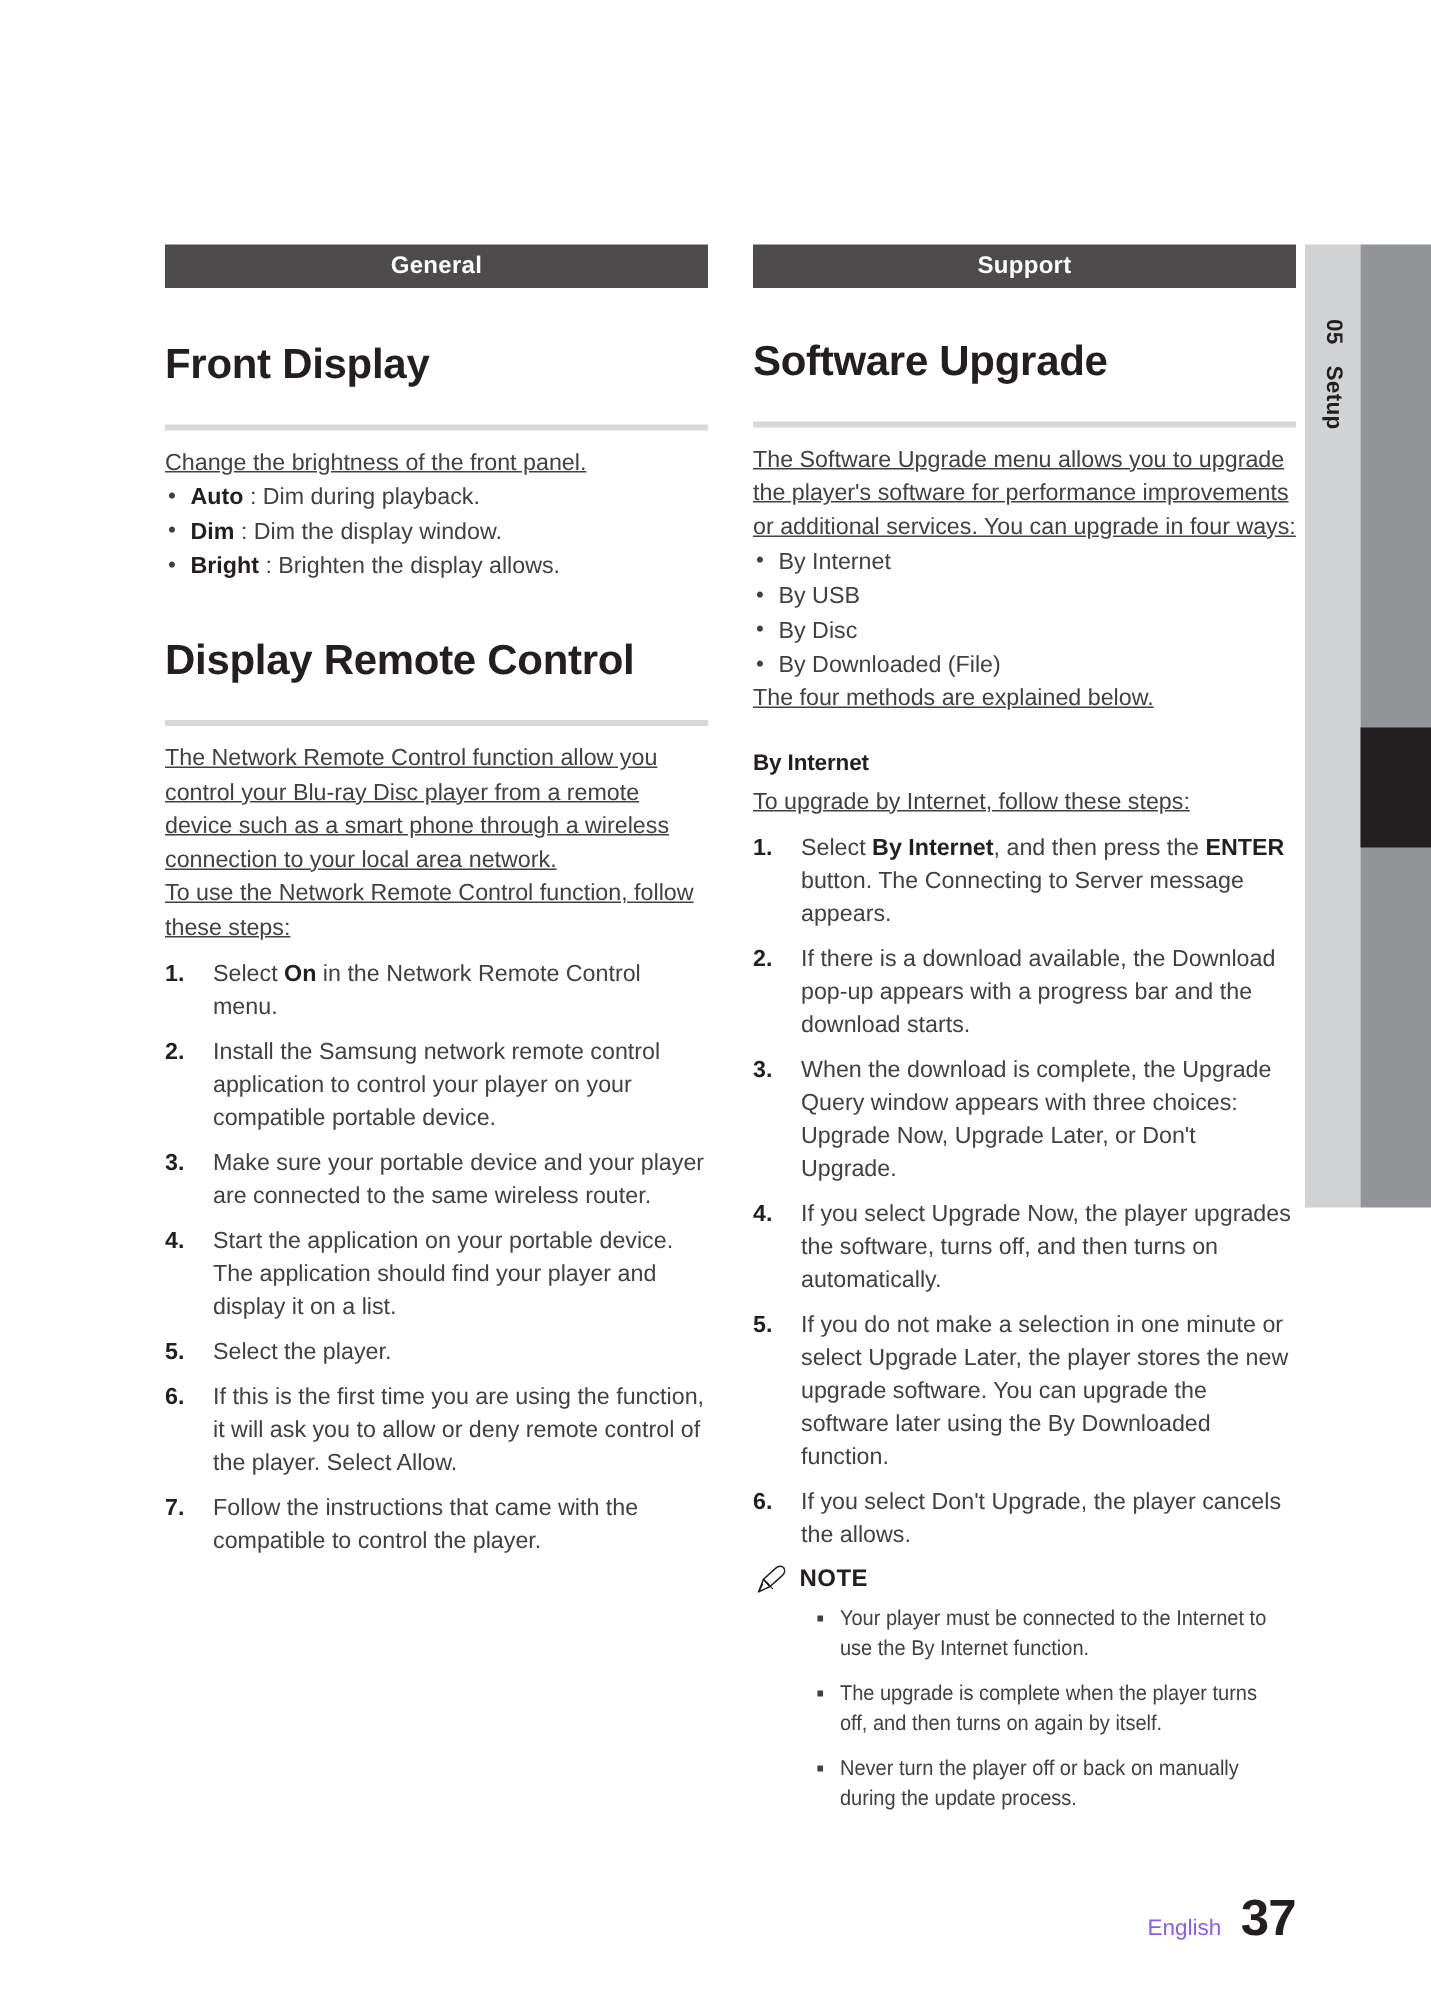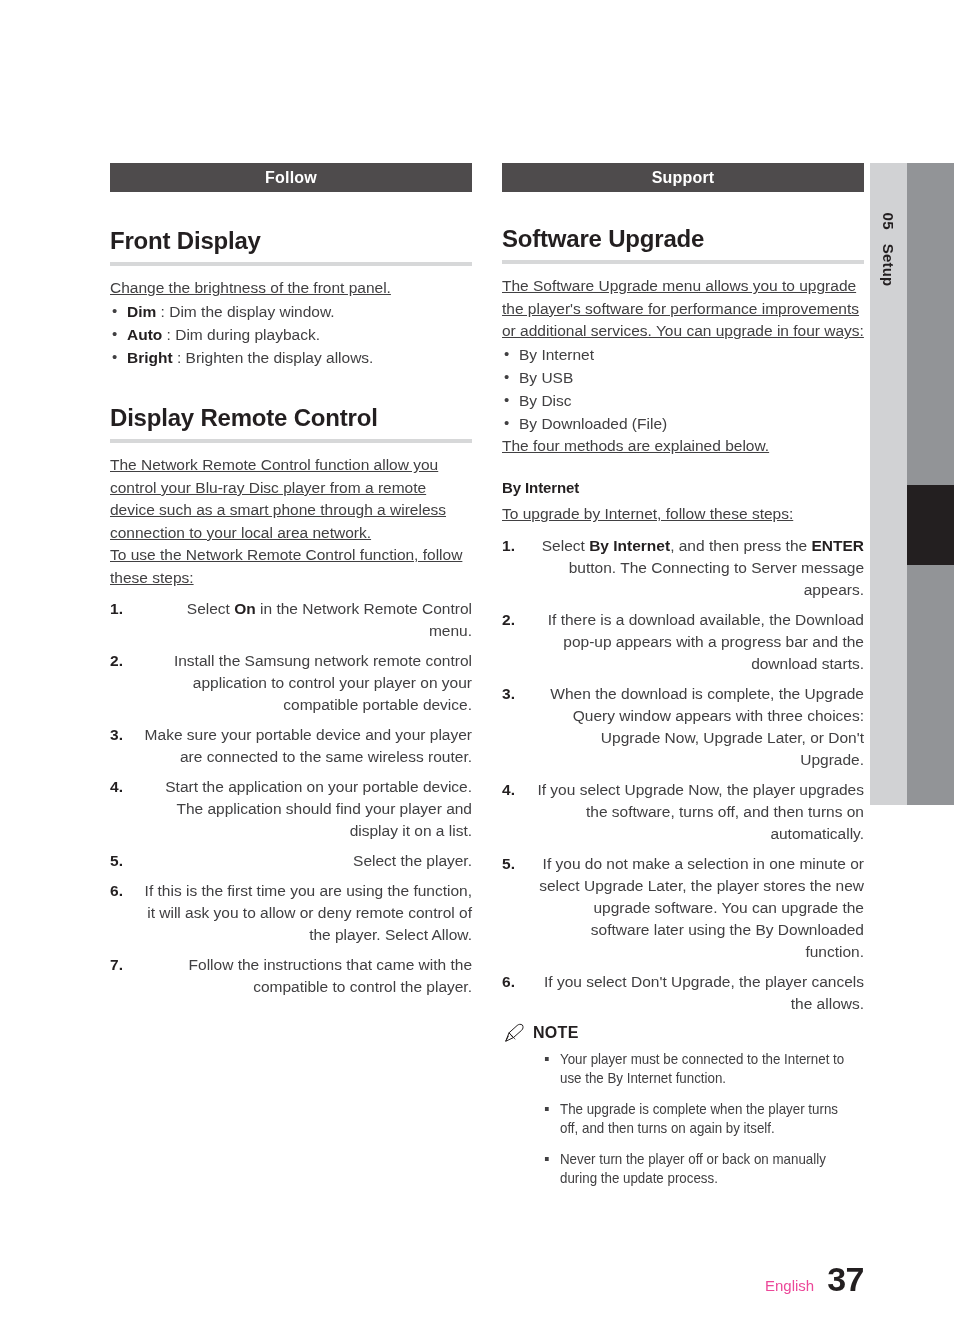--- a/index.html
+++ b/index.html
@@ -85,24 +85,24 @@
     font-size: 16px;
     font-weight: bold;
     display: flex;
     align-items: center;
     justify-content: center;
     letter-spacing: 0.2px;
   }
 
   
   h2.title {
-    font-size: 24px;
-    font-weight: bold;
-    color: #231f20;
-    margin: 36px 0 0 0;
+    font-size: 28px;
+    font-weight: bold;
+    color: #231f20;
+    margin: 36px 0 16px 0;
     padding: 0 0 8px 0;
     letter-spacing: -0.2px;
     line-height: 1.1;
   }
   .col-right h2.title { margin-top: 34px; }
   .rule {
     height: 4px;
     background: #d7d8d9;
     margin-bottom: 11px;
   }
@@ -147,21 +147,20 @@
     color: #414042;
   }
   ul.dots b { color: #231f20; font-weight: bold; }
 
   
   ol.steps {
     list-style: none;
     margin: 9px 0 0 0;
     padding: 0;
     counter-reset: st;
-    text-align: right;
   }
   ol.steps li {
     position: relative;
     padding-left: 32px;
     margin-bottom: 8px;
     font-size: 15.5px;
     line-height: 22px;
     color: #414042;
   }
   ol.steps li::before {
@@ -221,21 +220,21 @@
   .footer {
     position: absolute;
     right: 90px;
     bottom: 40px;
     display: flex;
     align-items: baseline;
     gap: 13px;
   }
   .footer .lang {
     font-size: 15px;
-    color: #ec4899;
+    color: #8b5cf6;
     margin-left: 32px;
   }
   .footer .pageno {
     font-size: 34px;
     font-weight: bold;
     color: #231f20;
     letter-spacing: -0.5px;
   }
 </style>
 </head>
@@ -248,34 +247,34 @@
   <div class="side-tab-black"></div>
   <div class="side-tab-text">
     <div class="side-tab-inner">
       <span class="num">05</span><span>Setup</span>
     </div>
   </div>
 
   <div class="col col-left">
 
     <div class="section-bar">
-      <span>Follow</span>
+      <span>General</span>
     </div>
 
     <h2 class="title">Front Display</h2>
     <div class="rule"></div>
 
     <p class="body">Change the brightness of the front panel.</p>
 
     <ul class="dots">
       <li>
-        <b>Dim</b><span> : </span><span>Dim the display window.</span>
+        <b>Auto</b><span> : </span><span>Dim during playback.</span>
       </li>
       <li>
-        <b>Auto</b><span> : </span><span>Dim during playback.</span>
+        <b>Dim</b><span> : </span><span>Dim the display window.</span>
       </li>
       <li>
         <b>Bright</b><span> : </span><span>Brighten the display allows.</span>
       </li>
     </ul>
 
     <h2 class="title">Display Remote Control</h2>
     <div class="rule"></div>
 
     <p class="body">The Network Remote Control function allow you control your Blu-ray Disc player from a remote device such as a smart phone through a wireless connection to your local area network.</p>

